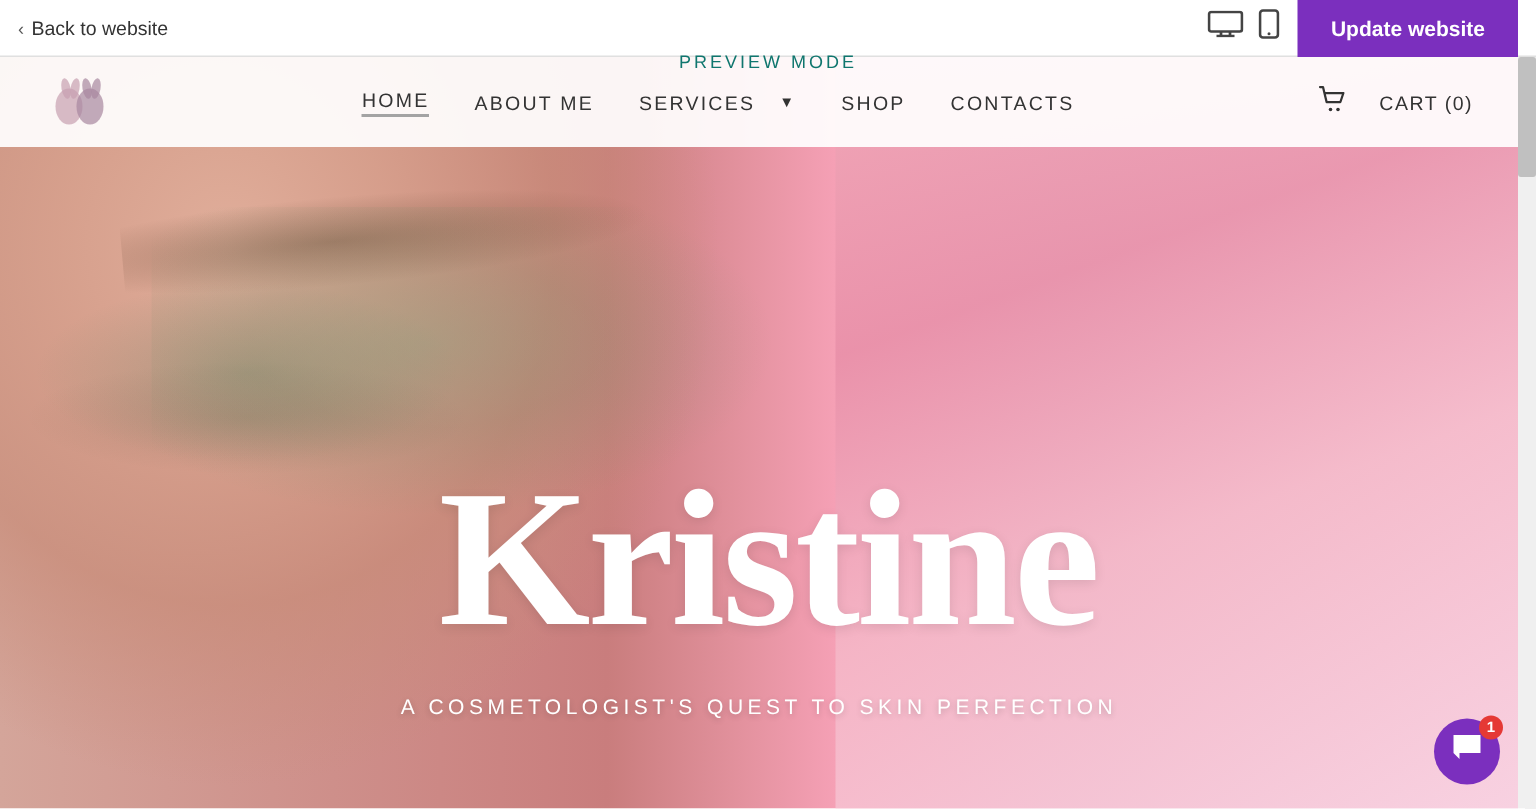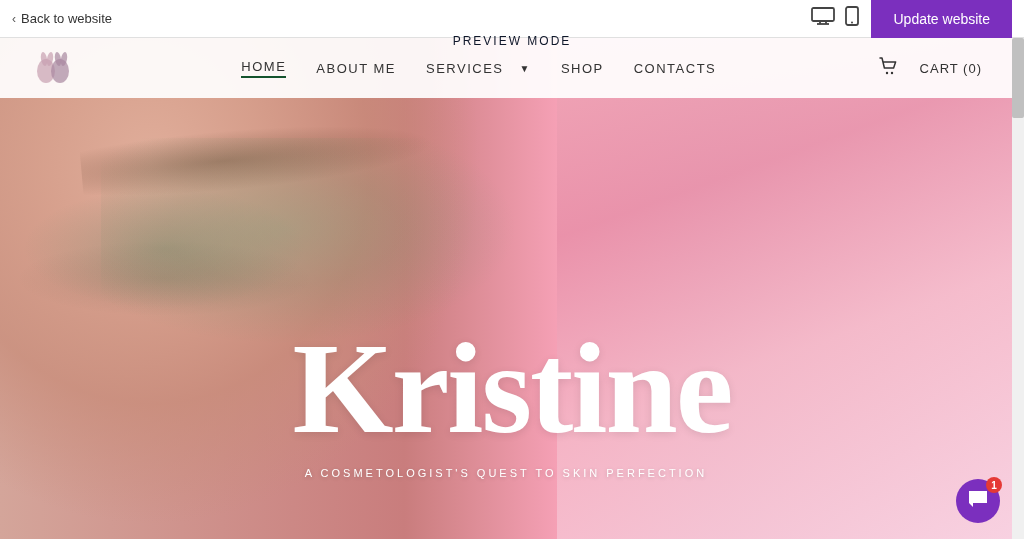--- a/index.html
+++ b/index.html
@@ -35,21 +35,21 @@
     }
 
     #back-to-editor .chevron {
       font-size: 12px;
       color: #555;
     }
 
     #preview-mode-label {
       font-size: 12px;
       letter-spacing: 2px;
-      color: #0f172a;
+      color: #0f766e;
       text-transform: uppercase;
       position: absolute;
       left: 50%;
       transform: translateX(-50%);
       margin-top: 45px;
     }
 
     #device-icons {
       display: flex;
       align-items: center;
@@ -63,21 +63,21 @@
       font-size: 18px;
     }
 
     #update-btn {
       background: #7b2fbe;
       color: #fff;
       border: none;
       padding: 0 22px;
       height: 38px;
       font-size: 14px;
-      font-weight: 400;
+      font-weight: 700;
       cursor: pointer;
       white-space: nowrap;
     }
 
     #right-controls {
       display: flex;
       align-items: center;
     }
 
     
@@ -145,21 +145,21 @@
     #nav-links li {
       font-size: 13px;
       letter-spacing: 1.5px;
       text-transform: uppercase;
       color: #333;
       cursor: pointer;
       font-weight: 500;
     }
 
     #nav-links li.active {
-      border-bottom: 2px solid #14532d;
+      border-bottom: 2px solid #a3a3a3;
       padding-bottom: 2px;
     }
 
     #nav-links li.has-dropdown {
       display: flex;
       align-items: center;
       gap: 16px;
     }
 
     #nav-links li.has-dropdown .dropdown-arrow {
@@ -236,25 +236,25 @@
       font-weight: 900;
       color: #fff;
       font-family: Georgia, 'Times New Roman', serif;
       line-height: 1;
       letter-spacing: -2px;
       text-shadow: 0 2px 8px rgba(0,0,0,0.1);
       margin-left: 12px;
     }
 
     #hero-subtitle {
-      font-size: 11px;
+      font-size: 14px;
       letter-spacing: 3px;
       color: #fff;
       text-transform: uppercase;
-      margin-top: 14px;
+      margin-top: 25px;
       font-weight: 400;
       text-shadow: 0 1px 4px rgba(0,0,0,0.2);
     }
 
     
     #chat-btn {
       position: absolute;
       bottom: 16px;
       right: 24px;
       width: 44px;

